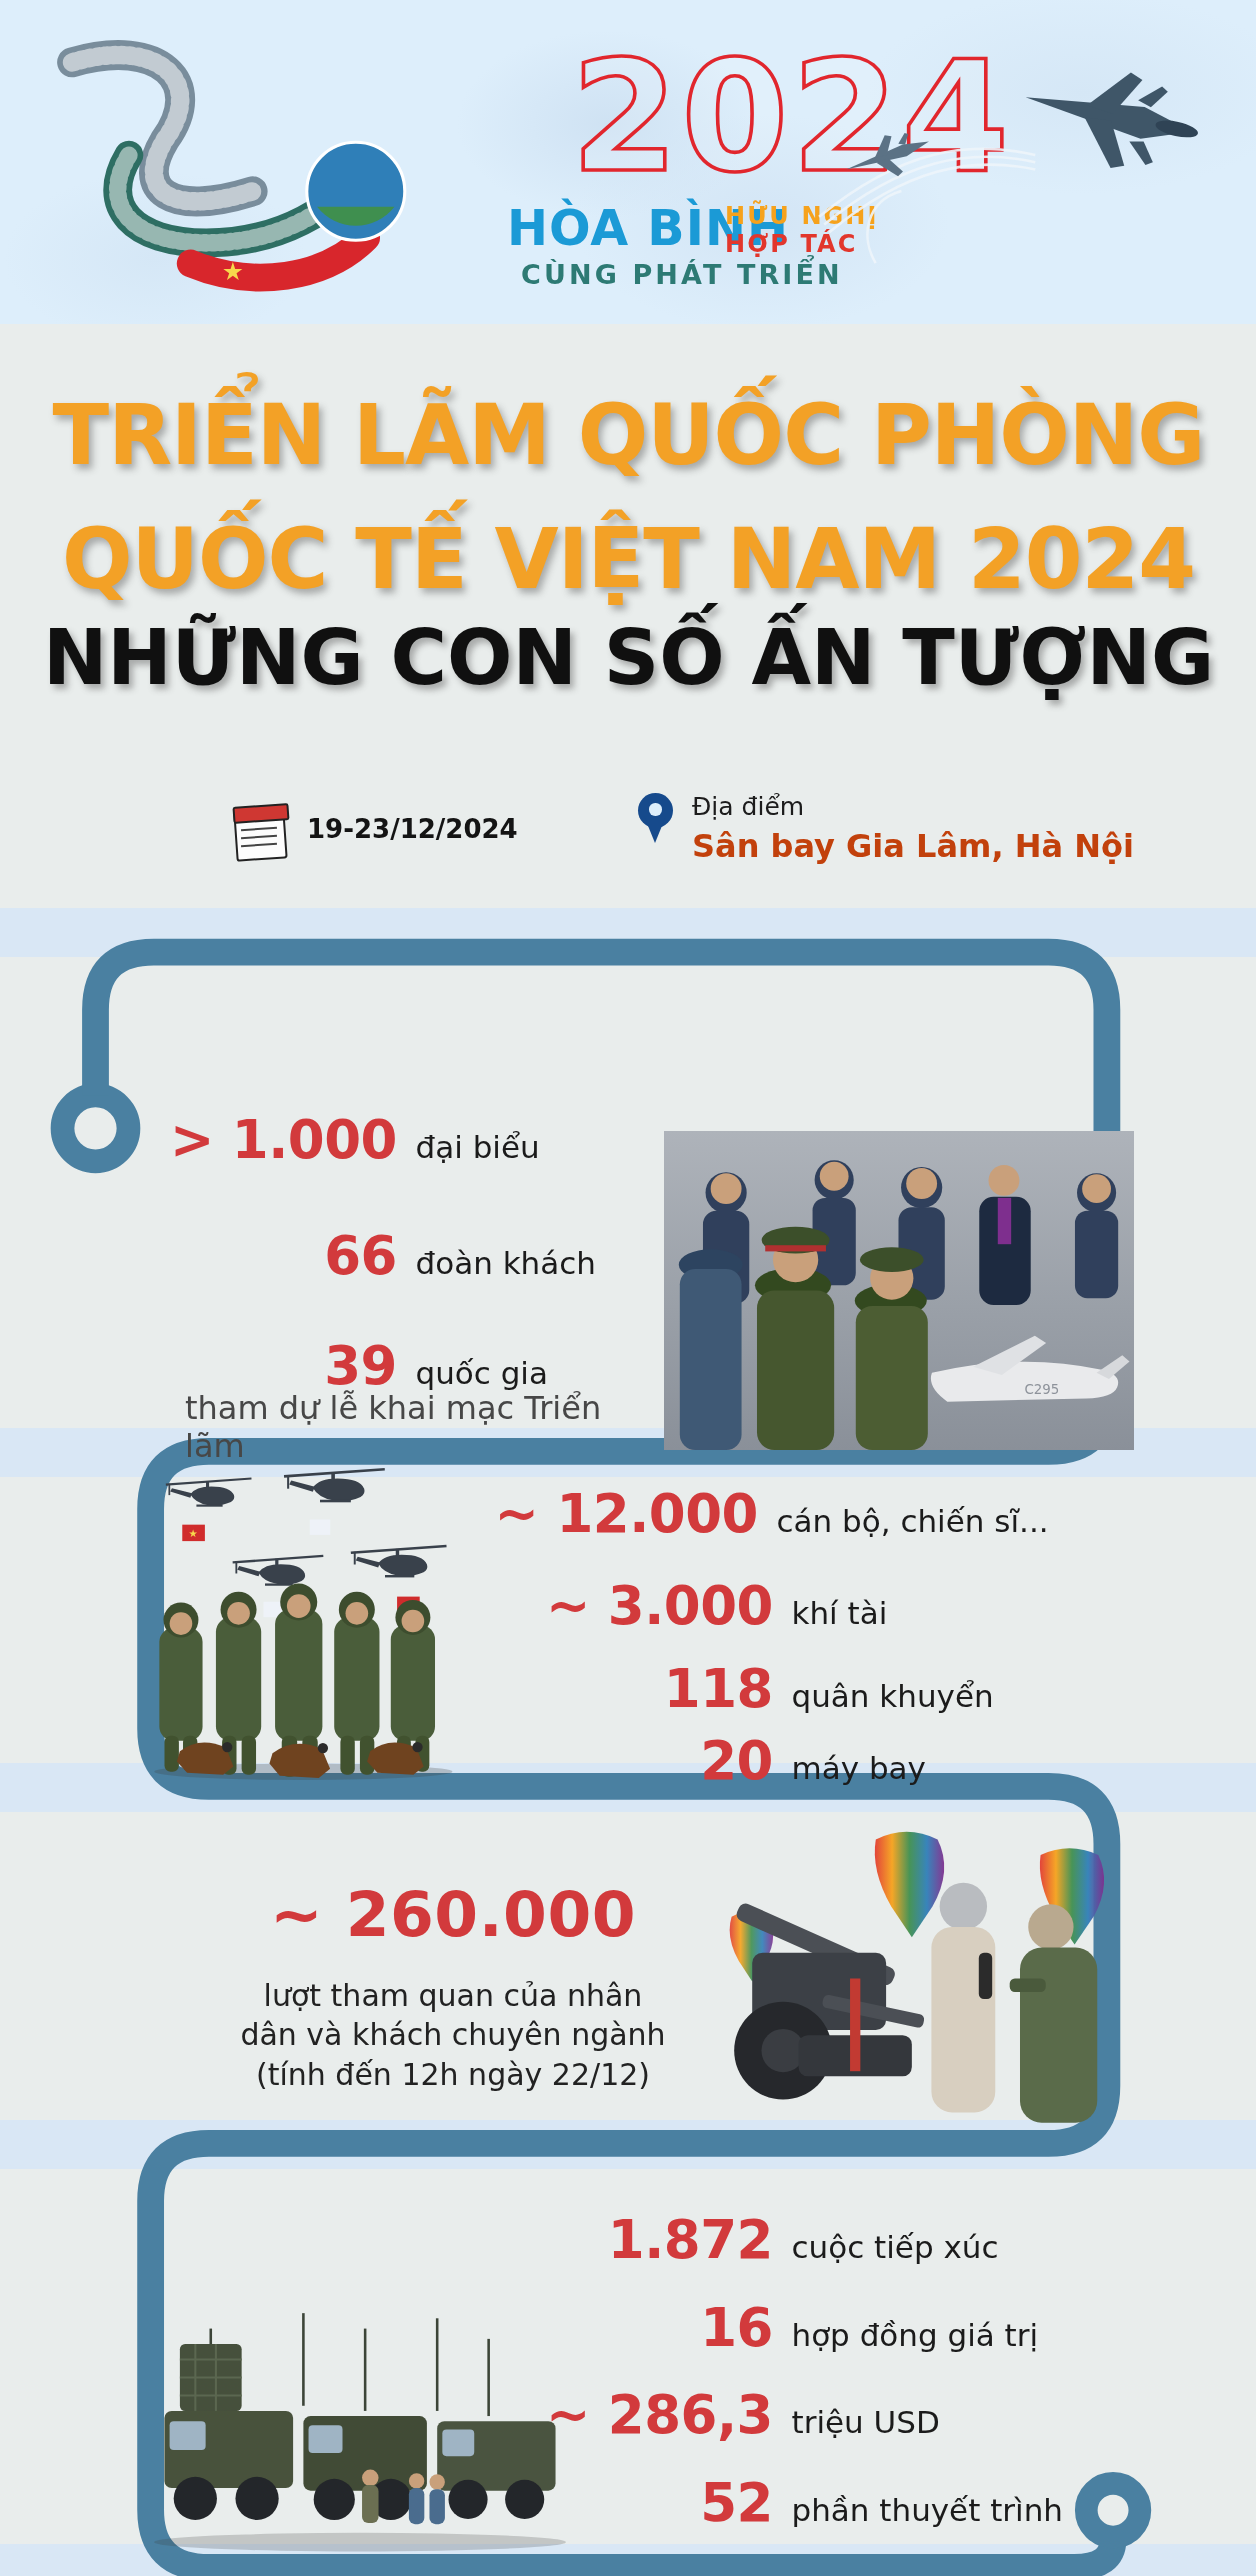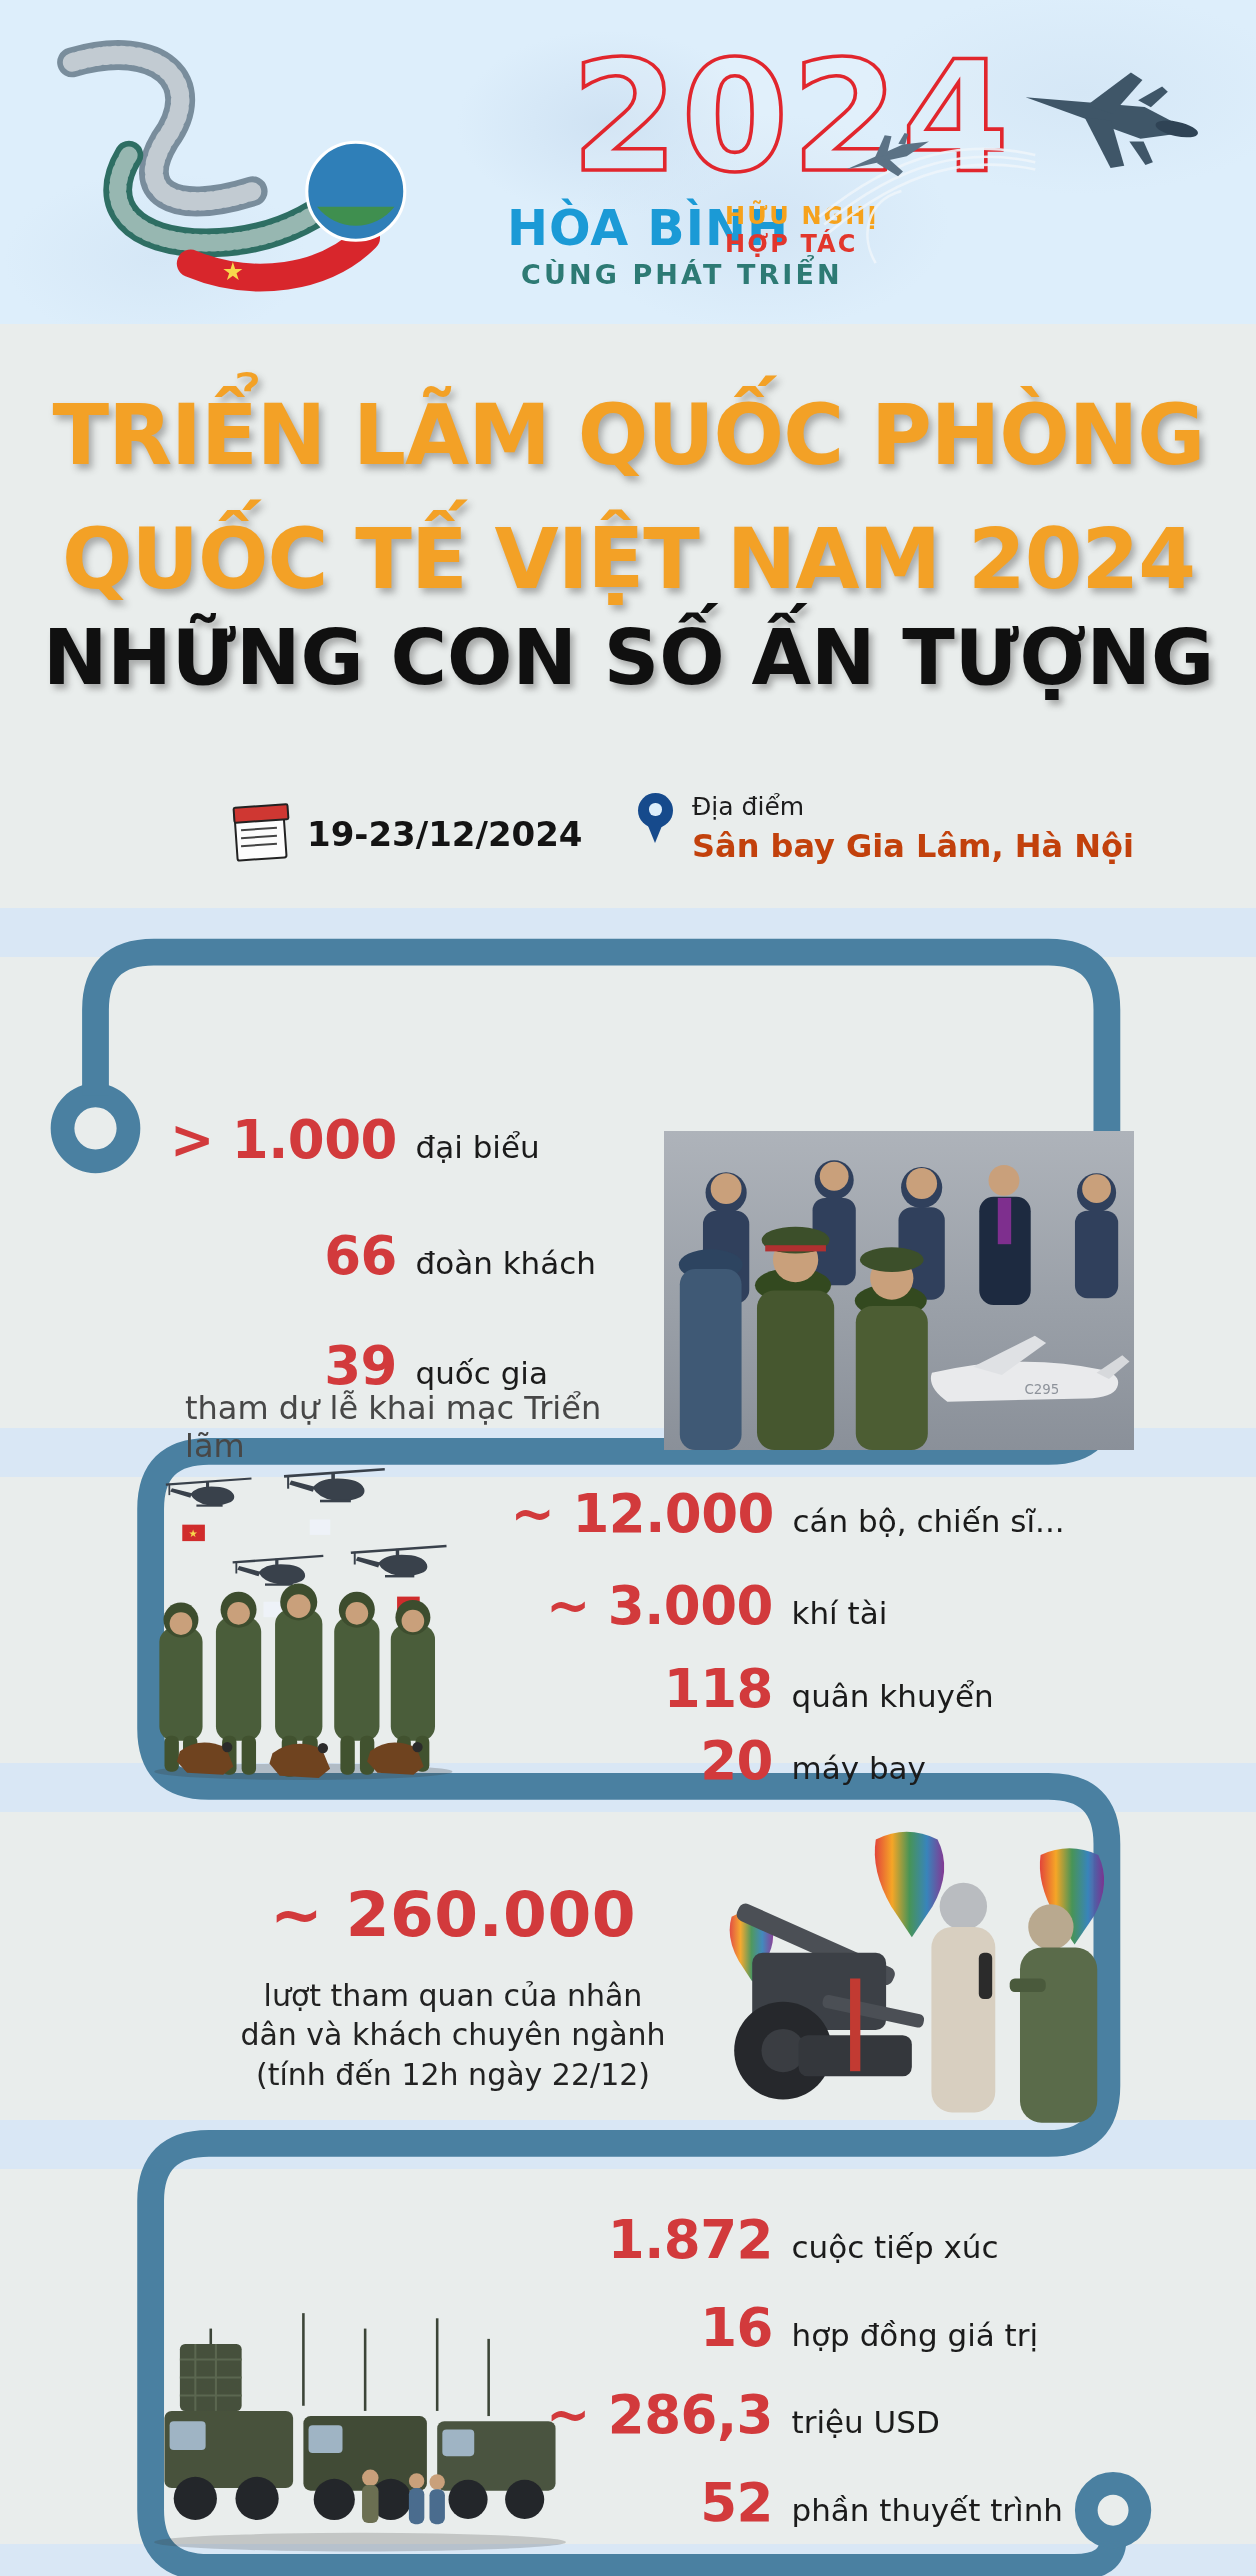--- a/index.html
+++ b/index.html
@@ -30,21 +30,21 @@
   .slogan-3{color:#e2362c;font-weight:bold;font-size:24px;letter-spacing:2.1px;}
   .slogan-4{color:#2d7a74;font-weight:bold;font-size:27px;letter-spacing:3.1px;}
   
   .title-line{width:1257px;text-align:center;color:#f3a126;font-weight:bold;
     font-size:83px;letter-spacing:-1px;
     text-shadow:3.6px 4.6px 7.2px rgba(60,60,60,0.38);}
   .subtitle{width:1257px;text-align:center;color:#101010;font-weight:bold;
     font-size:77px;letter-spacing:0px;
     text-shadow:4.1px 4.6px 6.2px rgba(90,90,90,0.45);}
   
-  .meta-date{font-size:34px;font-weight:bold;color:#141414;}
+  .meta-date{font-size:26px;font-weight:bold;color:#141414;}
   .meta-label{font-size:25px;color:#1c1c1c;}
   .meta-value{font-size:32px;font-weight:bold;color:#c2410c;}
   
   .cal{width:55px;height:61px;}
   .cal .page{position:absolute;left:2.1px;top:13.4px;width:47px;height:45px;background:#fdfdfd;border:2.1px solid #222;border-radius:3.1px;transform:rotate(-4deg);}
   .cal .top{position:absolute;left:0px;top:7.2px;width:52px;height:13.4px;background:#cf3732;border:2.1px solid #222;border-radius:2.6px;transform:rotate(-4deg);}
   .cal .line{position:absolute;left:8.2px;width:36px;height:2.1px;background:#444;transform:rotate(-4deg);}
   
   .pin{width:37px;height:52px;}
   .pin .head{position:absolute;left:0;top:0;width:35px;height:35px;background:#164a8c;border-radius:50%;}
@@ -289,21 +289,21 @@
       </g>
       <g fill="#2b2b2b">
         <circle cx="152" cy="352" r="10"></circle>
           <circle cx="338" cy="354" r="10"></circle>
           <circle cx="522" cy="352" r="10"></circle>
       </g>
     </g>
   </svg>
 </div>
 
-<div class="stat-row" style="left:362px;top:1483px;justify-content:center;">
+<div class="stat-row" style="left:346px;top:1483px;justify-content:center;">
   <span class="stat-value" style="width:412px;">~ 12.000</span>
   <span class="stat-label">cán bộ, chiến sĩ...</span>
 </div>
 <div class="stat-row" style="left:361px;top:1575px;">
   <span class="stat-value" style="width:412px;">~ 3.000</span>
   <span class="stat-label">khí tài</span>
 </div>
 <div class="stat-row" style="left:361px;top:1658px;">
   <span class="stat-value" style="width:412px;">118</span>
   <span class="stat-label">quân khuyển</span>

